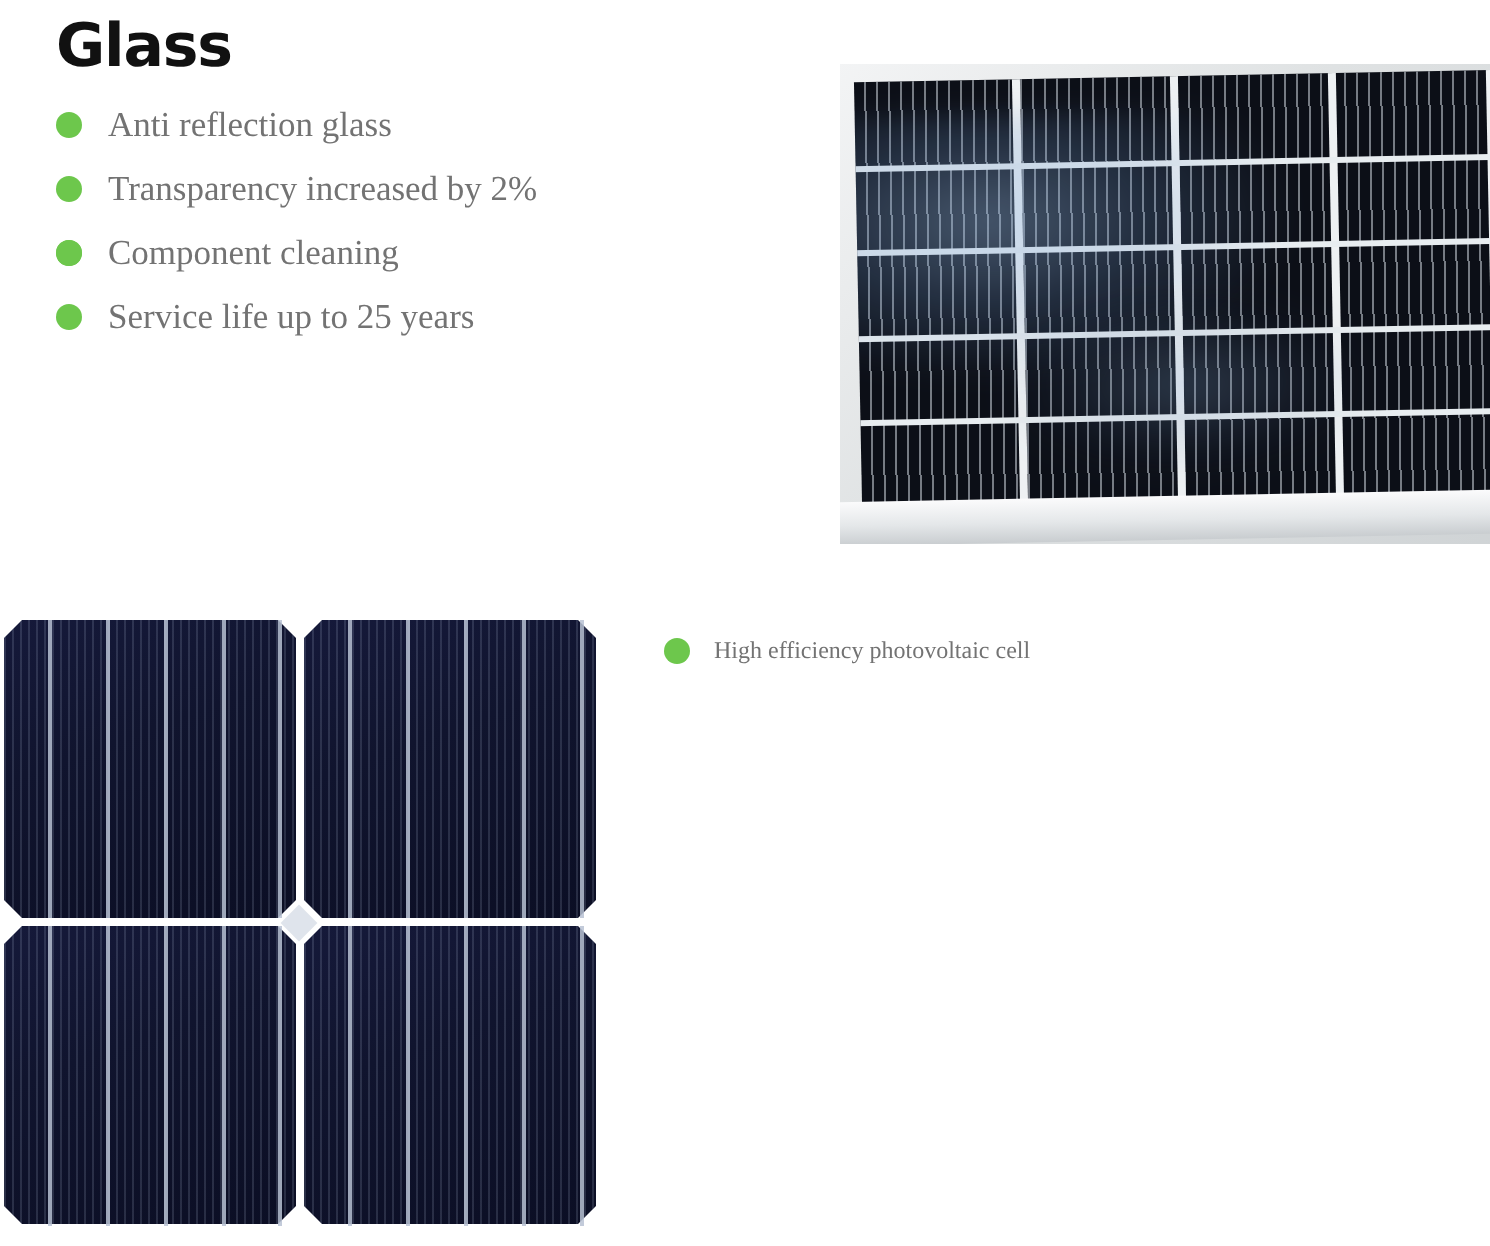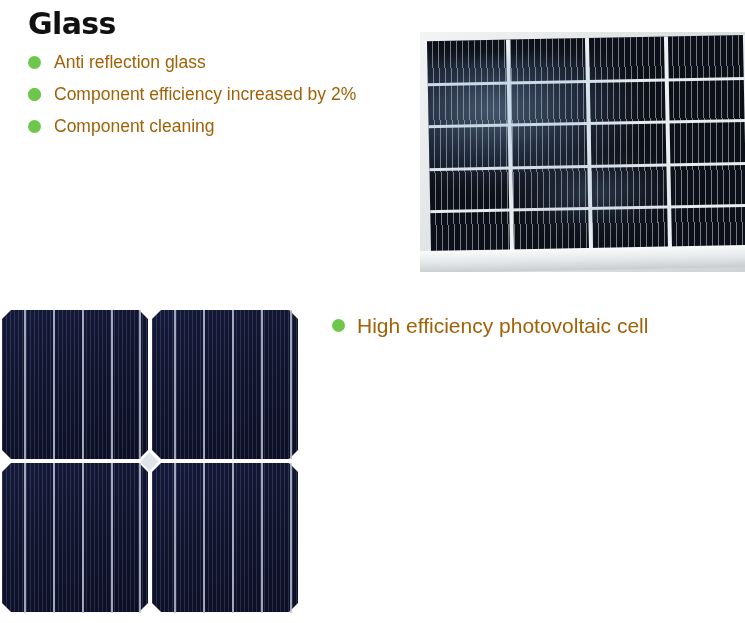--- a/index.html
+++ b/index.html
@@ -44,22 +44,22 @@
     font-family: "DejaVu Sans", sans-serif;
     font-weight: 700;
     letter-spacing: -0.3px;
     margin-left: 26px;
   }
 
   ul.feature-list { list-style: none; }
 
   ul.feature-list li {
     position: relative;
-    color: #a16207;
-    font-family: Liberation Sans, sans-serif;
+    color: #737373;
+    font-family: Liberation Serif, serif;
   }
 
   ul.feature-list li .bullet {
     position: absolute;
     border-radius: 50%;
     background: #6dc74c;
     display: block;
   }
 
   
@@ -71,21 +71,21 @@
     margin-bottom: 8px;
   }
   #glass-list li .bullet {
     width: 13px; height: 13px;
     left: 0px; top: 6px;
   }
 
   
   #solarcell-list { margin-top: 13px; margin-left: 6px; }
   #solarcell-list li {
-    font-size: 21px;
+    font-size: 12px;
     line-height: 25px;
     padding-left: 31px;
     margin-bottom: 23px;
   }
   #solarcell-list li .bullet {
     width: 13px; height: 13px;
     left: 6px; top: 6px;
   }
 
   
@@ -222,28 +222,32 @@
 
   <div id="glass-block" class="feature-block" data-name="glass-feature-block">
     <div id="glass-title" class="block-title" data-name="glass-section-title">Glass</div>
     <ul id="glass-list" class="feature-list" data-name="glass-feature-list">
       <li data-name="list-item">
         <span class="bullet" data-name="bullet-dot-icon"></span>
         <span data-name="list-item-label">Anti reflection glass</span>
       </li>
       <li data-name="list-item">
         <span class="bullet" data-name="bullet-dot-icon"></span>
-      </li>
-      <li data-name="list-item">
-        <span class="bullet" data-name="bullet-dot-icon"></span>
-        <span data-name="list-item-label">Component efficiency increased by 2%</span>
+        <span data-name="list-item-label">Transparency increased by 2%</span>
+      </li>
+      <li data-name="list-item">
+        <span class="bullet" data-name="bullet-dot-icon"></span>
       </li>
       <li data-name="list-item">
         <span class="bullet" data-name="bullet-dot-icon"></span>
         <span data-name="list-item-label">Component cleaning</span>
+      </li>
+      <li data-name="list-item">
+        <span class="bullet" data-name="bullet-dot-icon"></span>
+        <span data-name="list-item-label">Service life up to 25 years</span>
       </li>
     </ul>
   </div>
 
   <div id="panel-photo" data-name="solar-panel-photo">
     <div class="frame" data-name="panel-aluminium-frame"></div>
     <div class="laminate" data-name="panel-laminate">
       <div class="cells" data-name="panel-cell-fingers"></div>
 
       <div class="gridlines-v" data-name="panel-column-gaps">

